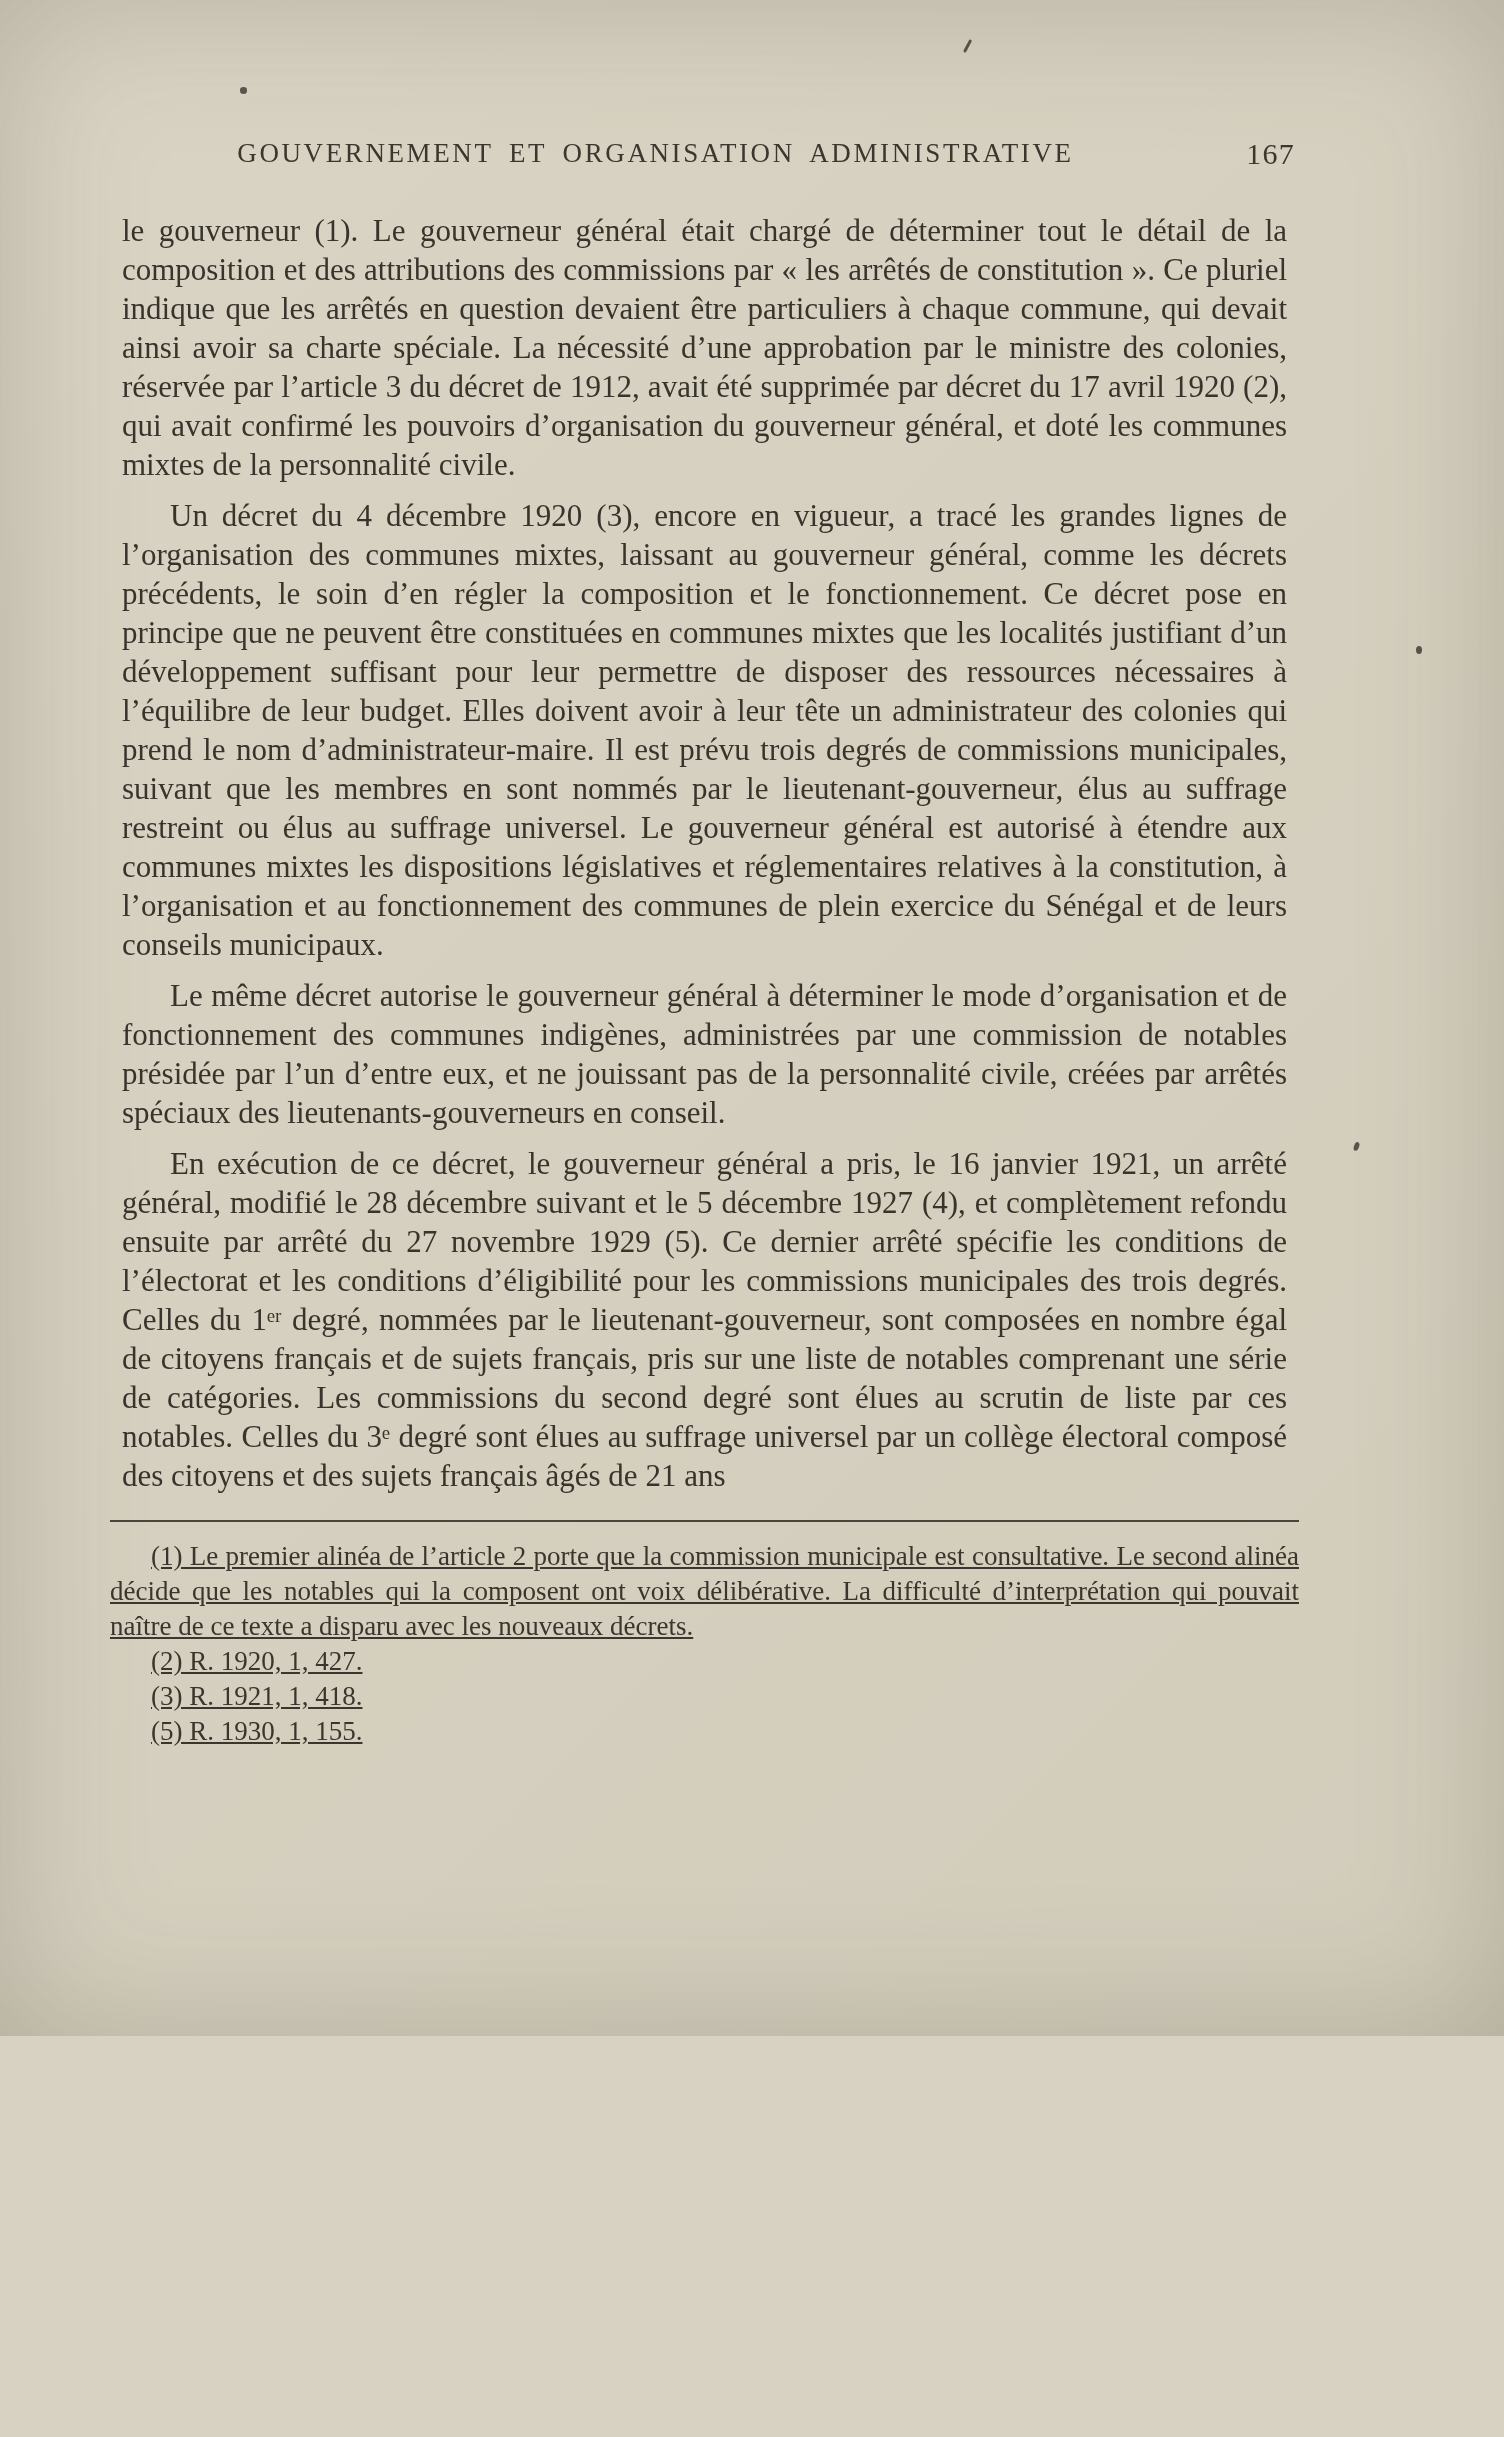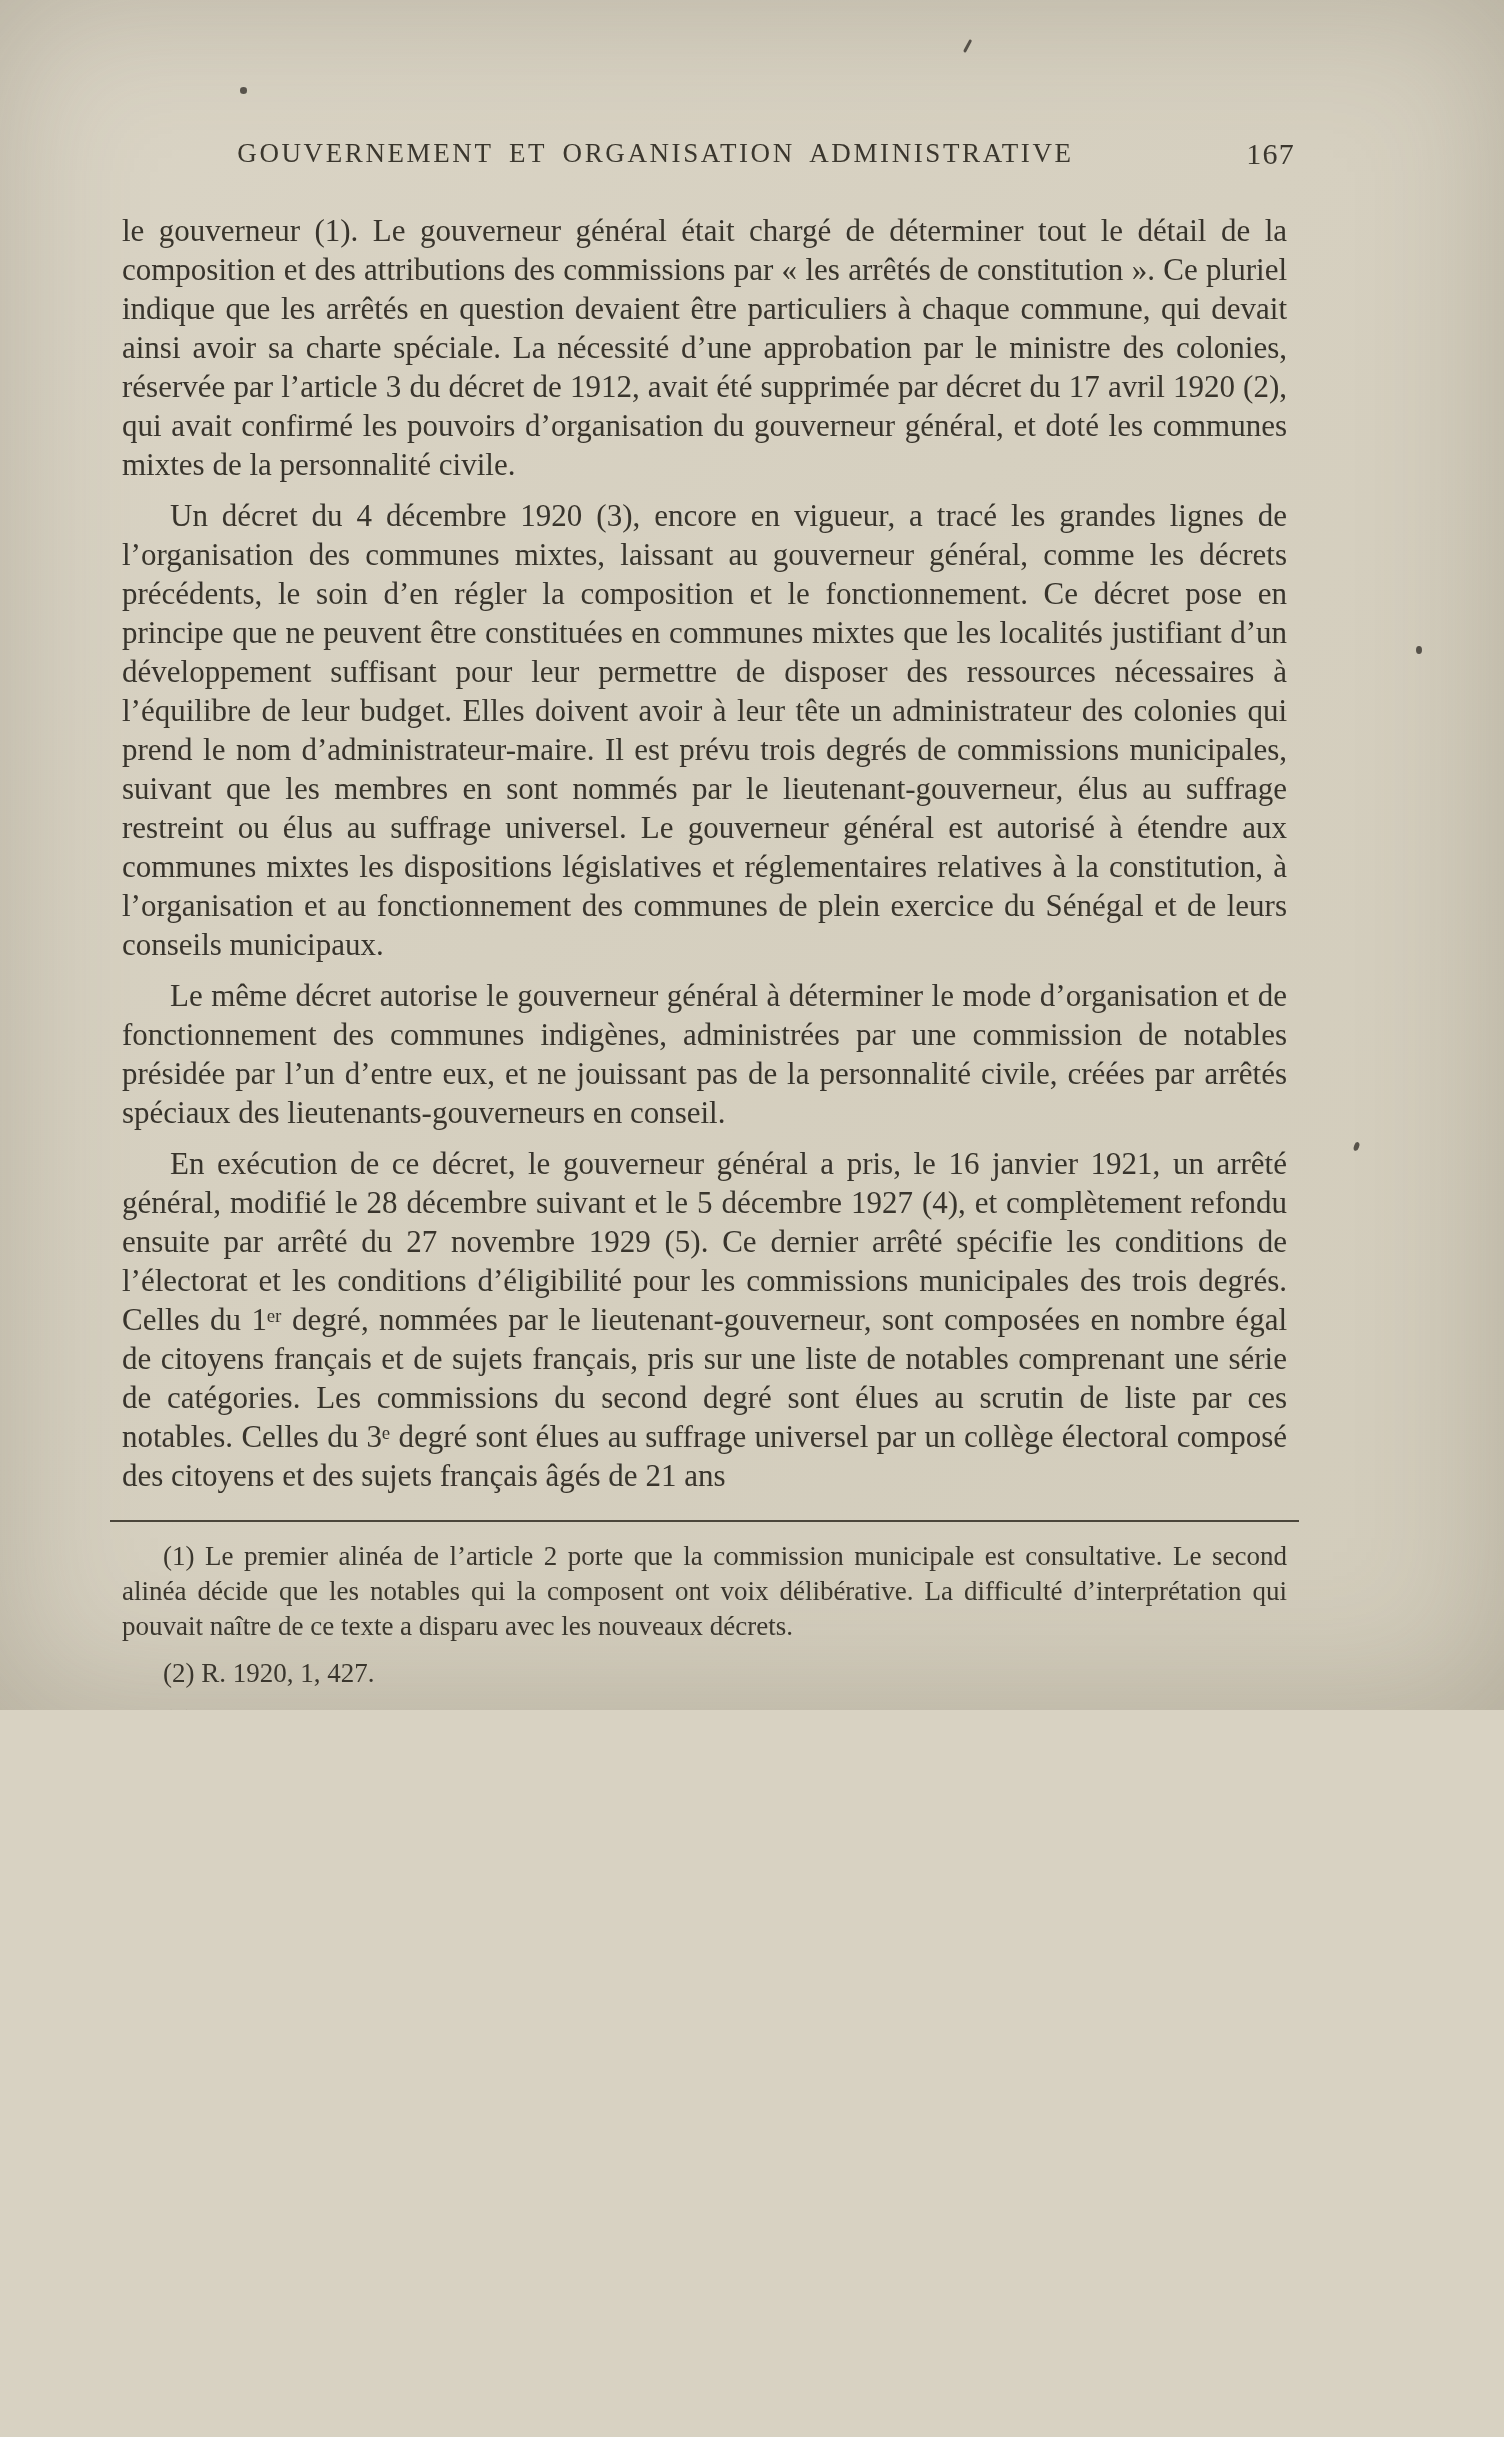--- a/index.html
+++ b/index.html
@@ -8,21 +8,21 @@
   }
   body {
     width: 1505px;
     height: 2438px;
     background: #d8d2c2;
     font-family: "Liberation Serif", "DejaVu Serif", serif;
   }
   .page {
     position: relative;
     width: 1505px;
-    height: 1710px;
+    height: 2036px;
     background: linear-gradient(135deg, #dad4c5 0%, #d6d0c0 45%, #d2ccbb 100%);
     box-shadow: inset 0 0 144px rgba(92, 86, 70, 0.28);
     overflow: hidden;
     color: #37332b;
   }
   .content {
     position: absolute;
     left: 110px;
     top: 138px;
     width: 1189px;
@@ -64,26 +64,27 @@
   .footnote-rule {
     margin-top: 25px;
     border: 0;
     border-top: 2px solid #4a453a;
     width: 100%;
   }
   .footnotes {
     margin-top: 17px;
   }
   .footnotes p {
-    margin: 12px;
+    margin: 0;
     font-size: 27px;
     line-height: 35px;
     text-align: justify;
     text-indent: 41px;
     color: #3a362d;
+    text-decoration: underline;
   }
   .speck {
     position: absolute;
     background: rgba(45, 42, 36, 0.75);
     border-radius: 50%;
   }
   .speck-1 { left: 240px; top: 87px; width: 7.2px; height: 6.6px; }
   .speck-2 { left: 1416px; top: 646px; width: 5.9px; height: 7.9px; }
   .speck-3 { left: 1354px; top: 1142px; width: 5.2px; height: 9.2px; transform: rotate(20deg); }
   .speck-4 { left: 966px; top: 39px; width: 3.3px; height: 14.4px; transform: rotate(28deg); border-radius: 2px; }

